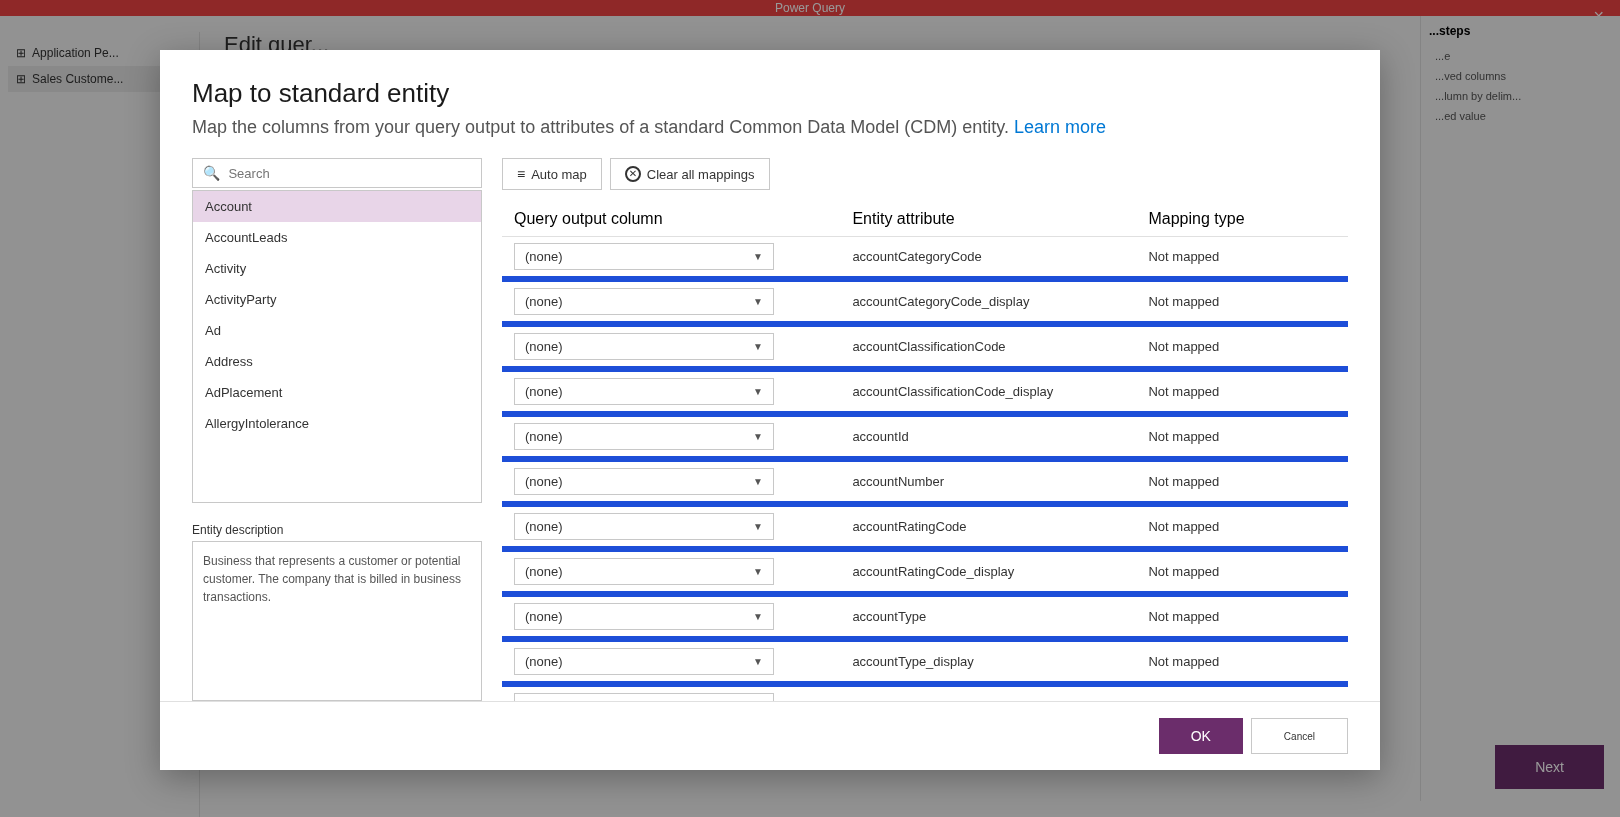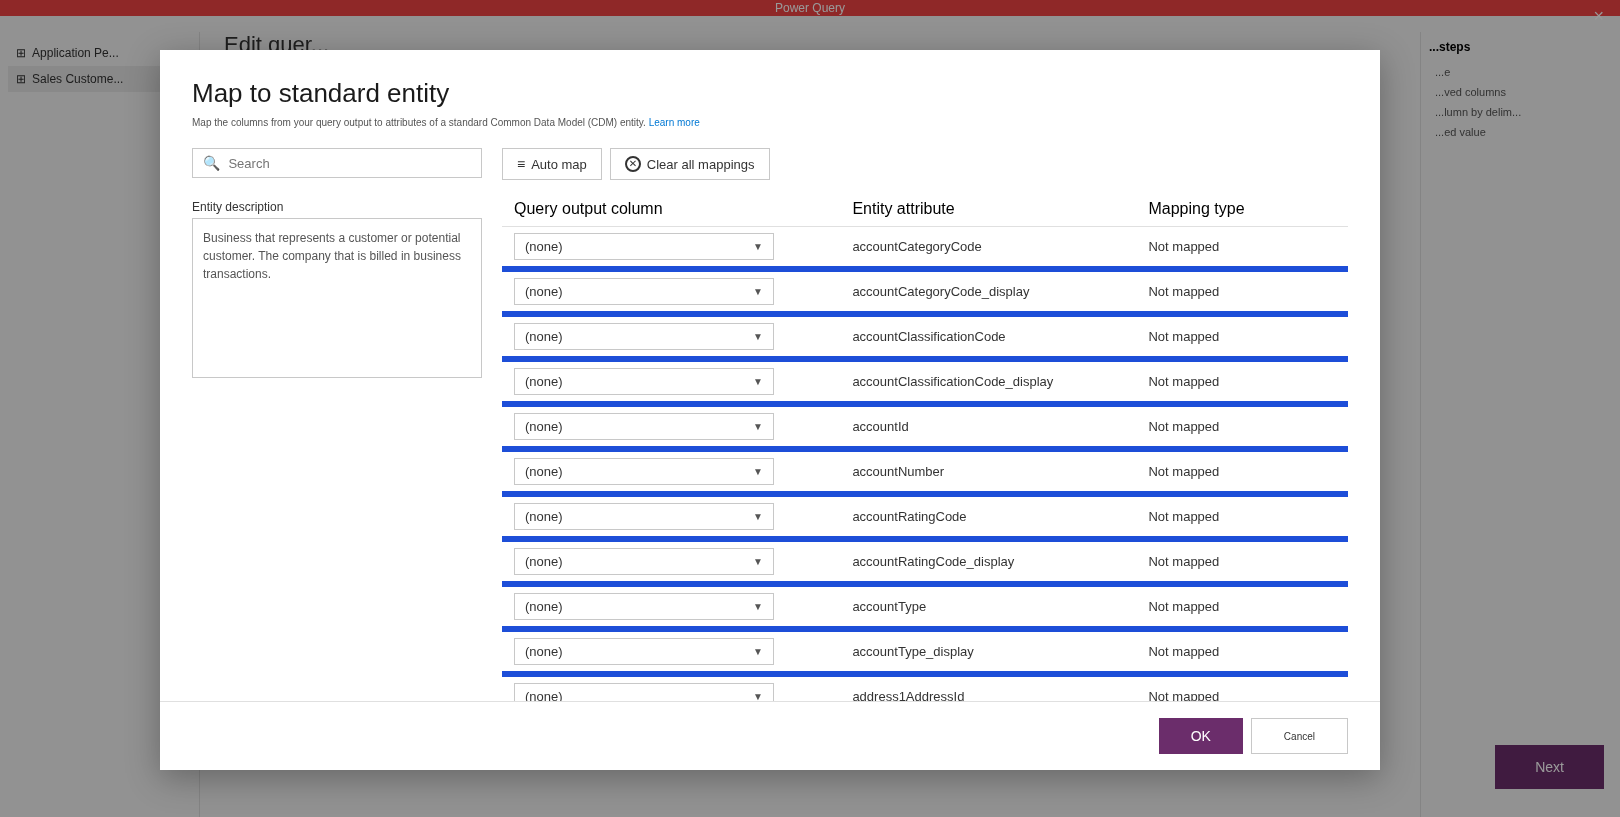--- a/index.html
+++ b/index.html
@@ -79,21 +79,21 @@
       color: #333;
       display: flex;
       align-items: center;
       gap: 6px;
     }
     .bg-sidebar-item.active {
       background: #e5e5e5;
     }
     .bg-right-panel {
       position: absolute;
-      right: 0; top: 32px;
+      right: 0; top: 16px;
       width: 200px;
       height: calc(817px - 32px);
       background: #f3f3f3;
       border-left: 1px solid #ddd;
       padding: 8px;
     }
     .bg-right-title {
       font-size: 12px;
       font-weight: 600;
       margin-bottom: 8px;
@@ -143,21 +143,21 @@
     .modal-header {
       padding: 28px 32px 0 32px;
     }
     .modal-title {
       font-size: 26px;
       font-weight: 300;
       color: #1a1a1a;
       margin-bottom: 8px;
     }
     .modal-subtitle {
-      font-size: 10px;
+      font-size: 18px;
       color: #555;
       margin-bottom: 20px;
     }
     .modal-subtitle a {
       color: #0078d4;
       text-decoration: none;
     }
     .modal-body {
       display: flex;
       flex: 1;
@@ -409,20 +409,32 @@
 
   <div class="modal-body">
 
     <div class="entity-panel">
 
       <div class="search-box">
         <span class="search-icon-svg">🔍</span>
         <input class="search-input" type="text" placeholder="Search" style="">
       </div>
 
+      <div class="entity-list-container">
+        <ul class="entity-list">
+          <li class="entity-item selected">Account</li>
+          <li class="entity-item">AccountLeads</li>
+          <li class="entity-item">Activity</li>
+          <li class="entity-item">ActivityParty</li>
+          <li class="entity-item">Ad</li>
+          <li class="entity-item">Address</li>
+          <li class="entity-item">AdPlacement</li>
+          <li class="entity-item">AllergyIntolerance</li>
+        </ul>
+      </div>
 
       <div class="entity-description-label">Entity description</div>
       <div class="entity-description-box">Business that represents a customer or potential customer. The company that is billed in business transactions.</div>
     </div>
 
     <div class="mapping-panel">
 
       <div class="mapping-toolbar">
         <button class="mapping-btn">
           <span class="icon-lines">≡</span>

